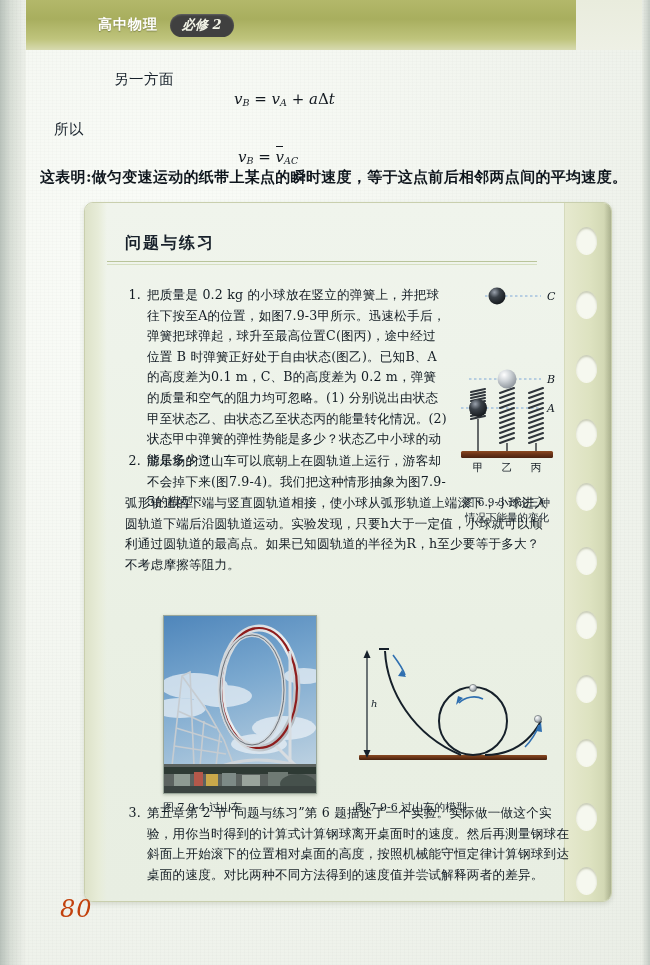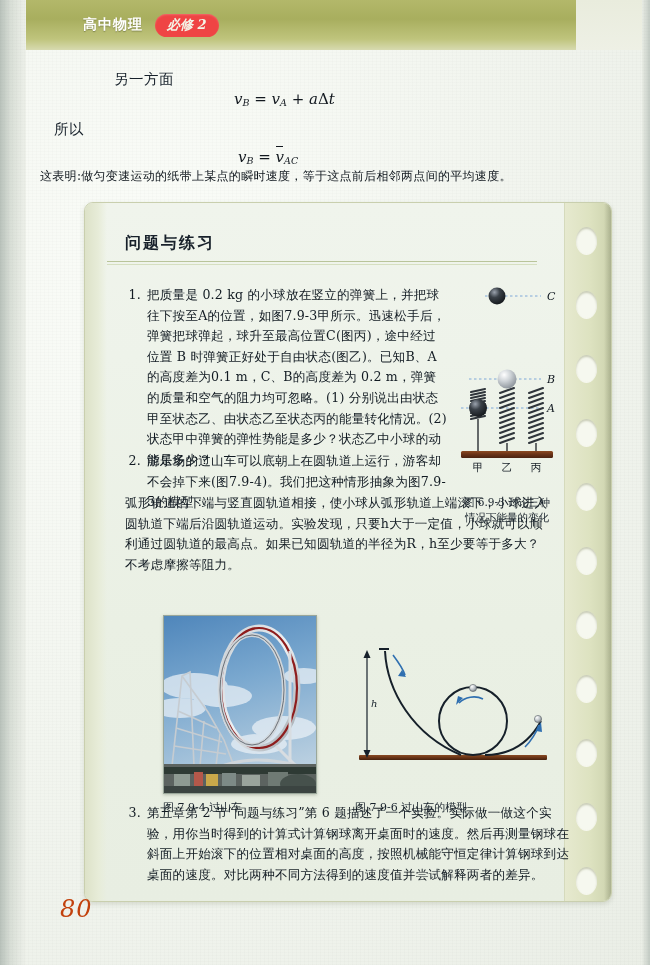--- a/index.html
+++ b/index.html
@@ -58,34 +58,34 @@
   #header-band-right {
     position: absolute;
     left: 576px; top: 0;
     width: 66px; height: 50px;
     background: linear-gradient(180deg, #e9ecdd 0%, #eef0e5 100%);
   }
   #header-inner {
     position: absolute;
     left: 26px; top: 0; width: 550px; height: 50px;
     display: flex; align-items: center; justify-content: flex-start;
-    padding-left: 57px;
+    padding-left: 72px;
     box-sizing: border-box;
   }
   .header-title {
     color: #ffffff;
     font-family: "DejaVu Sans", "Liberation Sans", sans-serif;
     font-size: 14px;
     font-weight: bold;
     letter-spacing: 1px;
     text-shadow: 0 1px 1px rgba(90,92,50,.55);
   }
   .header-badge {
     margin-left: 12px;
-    background: #ef4444;
+    background: #404040;
     color: #f4f5e8;
     border-radius: 12px;
     padding: 2px 12px 3px 12px;
     font-family: "DejaVu Serif", "Liberation Serif", serif;
     font-style: italic;
     font-size: 13px;
     font-weight: bold;
     box-shadow: inset 0 1px 2px rgba(255,255,255,.2);
   }
 
@@ -129,22 +129,22 @@
   .ovl::before {
     content: "";
     position: absolute;
     left: 0; right: 1px; top: -2px;
     border-top: 1.3px solid #12181f;
   }
 
   #conclusion {
     position: absolute; left: 14px; top: 118px;
     width: 590px;
-    font-size: 12px;
-    font-weight: normal;
+    font-size: 15px;
+    font-weight: bold;
     letter-spacing: .3px;
     color: #0f161d;
   }
   #conclusion .label { }
 
   
   #margin-note {
     position: absolute;
     left: 455px; top: 43px;
     width: 152px; height: 46px;

